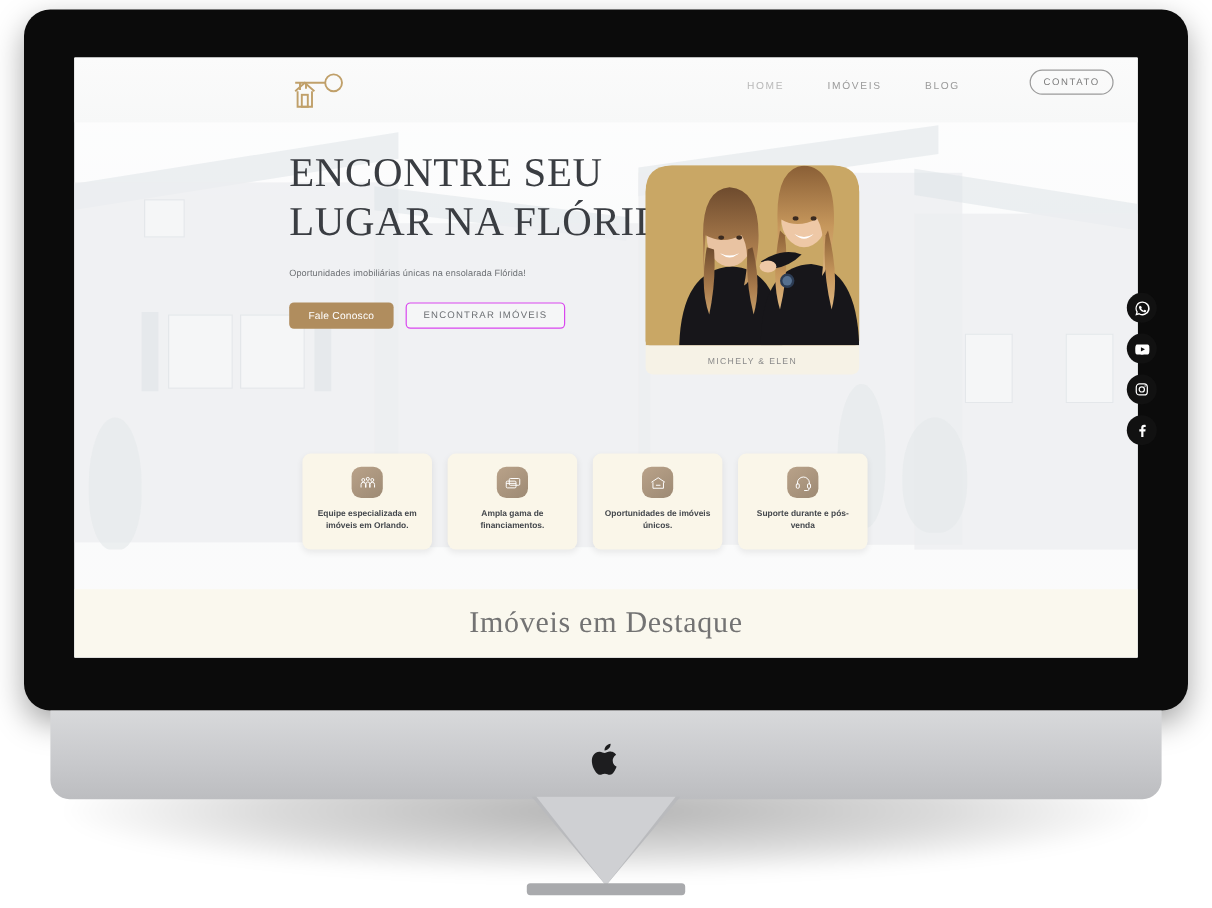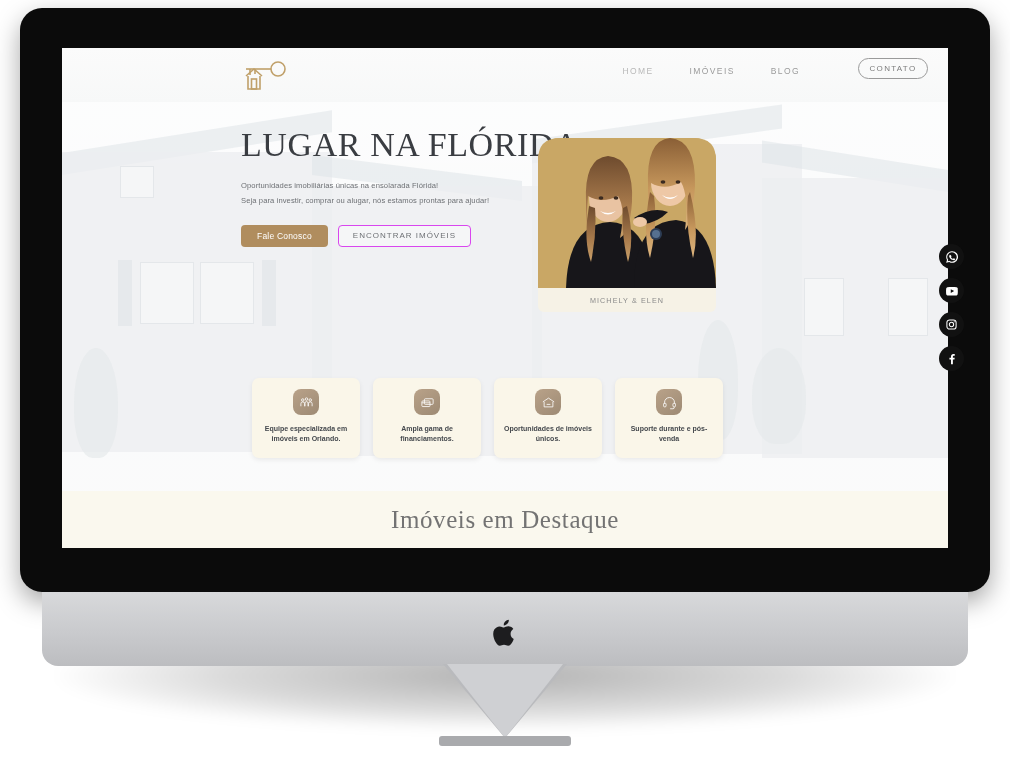--- a/index.html
+++ b/index.html
@@ -231,25 +231,25 @@
         <nav class="nav">
           <a class="active">HOME</a>
           <a>IMÓVEIS</a>
           <a>BLOG</a>
         </nav>
         <div class="contato">CONTATO</div>
       </div>
 
       <div class="hero-left">
         <h1 class="hero-h1">
+          <span>ENCONTRE SEU</span>
           <span class="l2">LUGAR NA FLÓRIDA</span>
         </h1>
         <div class="hero-sub">
           <div>Oportunidades imobiliárias únicas na ensolarada Flórida!</div>
-          <div>Seja para investir, comprar ou alugar, nós estamos prontas para ajudar!</div>
         </div>
         <div class="hero-btns">
           <button class="btn-primary">Fale Conosco</button>
           <button class="btn-ghost">ENCONTRAR IMÓVEIS</button>
         </div>
       </div>
 
 
       <div class="photo-card">
         <div class="photo-gold"></div>

